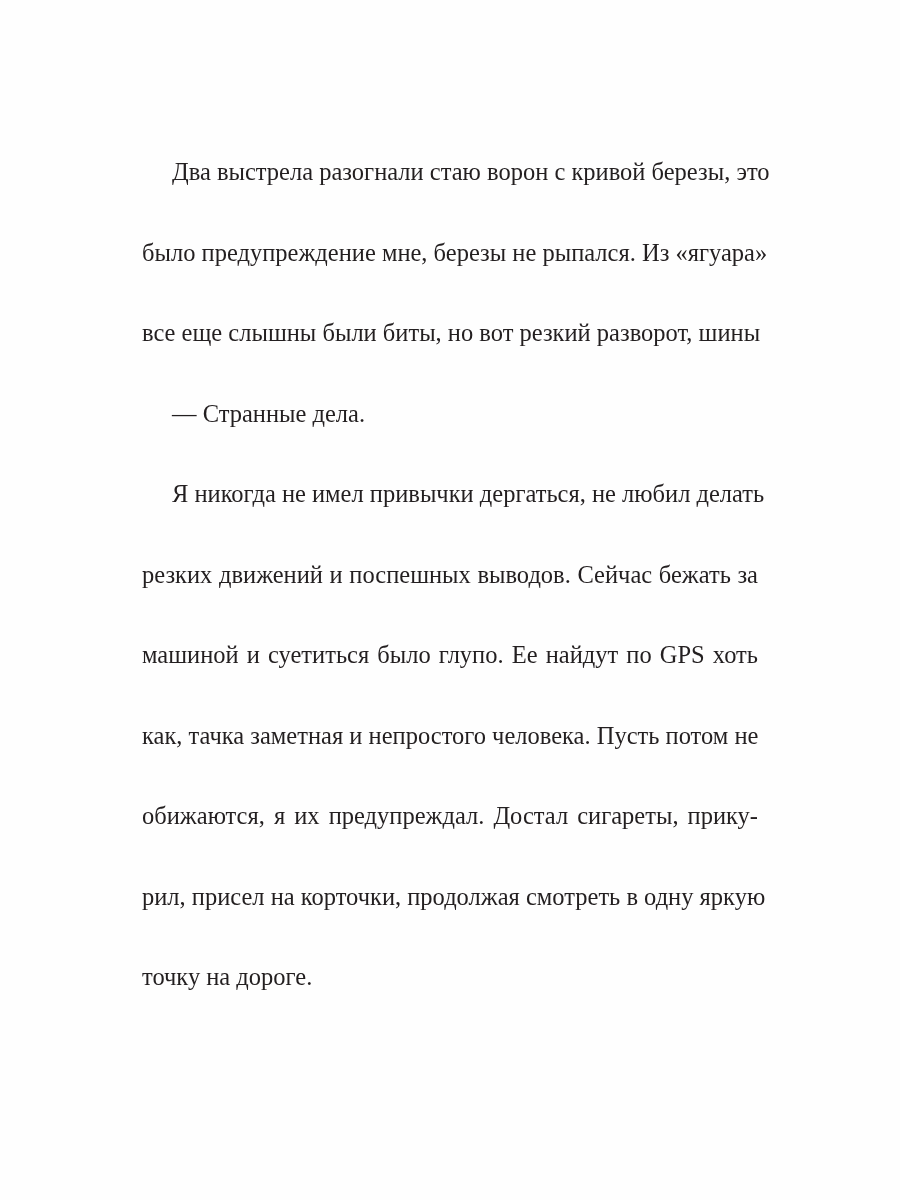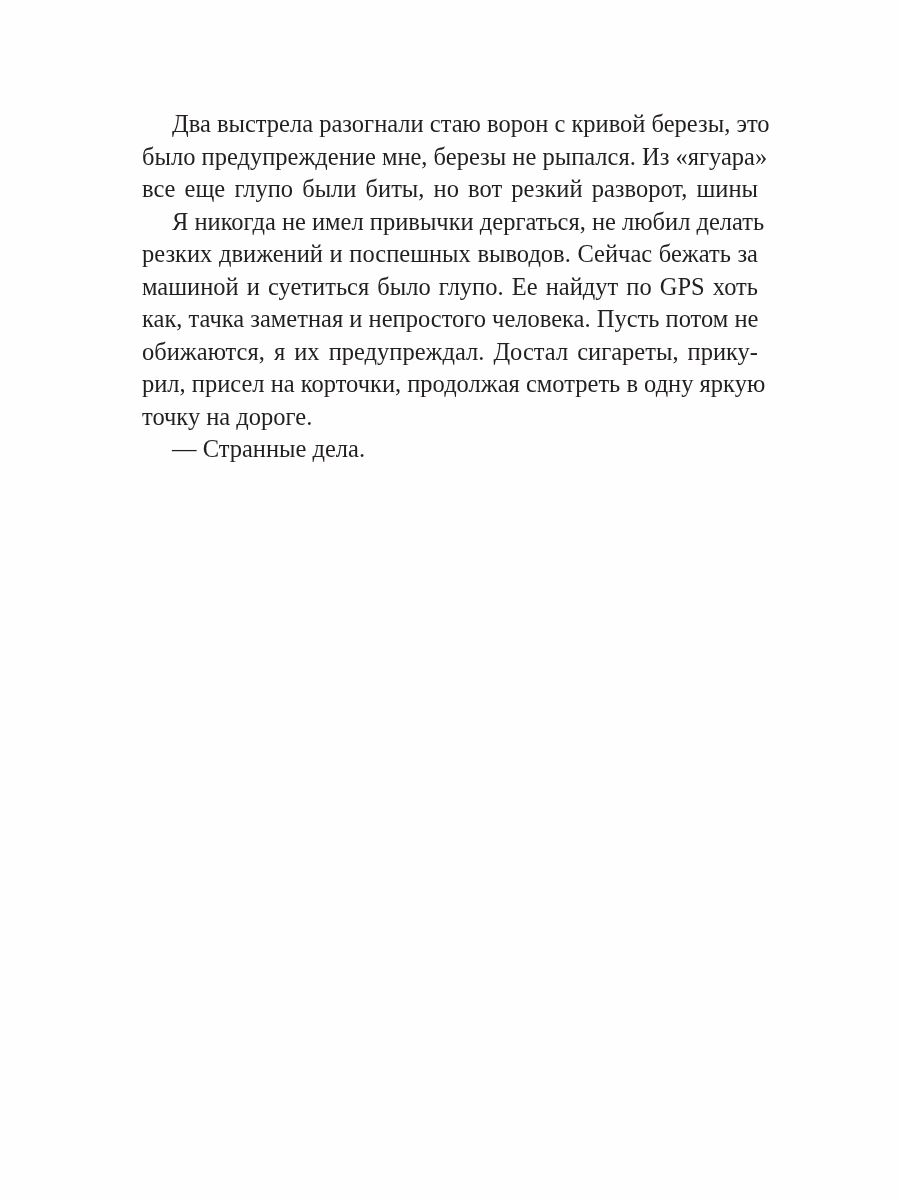--- a/index.html
+++ b/index.html
@@ -30,48 +30,49 @@
       color: #231f20;
     }
     .line {
       display: block;
       height: 32.5px;
       line-height: 32.5px;
       white-space: nowrap;
       text-align: justify;
       text-align-last: justify;
       overflow: visible;
+      margin-top: 48px;
     }
     .line.indent {
       padding-left: 30px;
     }
     .line.last {
       text-align-last: left;
     }
   </style>
 </head>
 <body>
 
 <div class="page">
   <div class="text-block">
 
     <div class="paragraph">
       <span class="line indent">Два выстрела разогнали стаю ворон с кривой березы, это</span>
       <span class="line">было предупреждение мне, березы не рыпался. Из «ягуара»</span>
-      <span class="line">все еще глупо были биты, но вот резкий разворот, шины</span>
+      <span class="line">все еще слышны были биты, но вот резкий разворот, шины</span>
+    </div>
+
+    <div class="paragraph">
+      <span class="line indent last">— Странные дела.</span>
     </div>
 
     <div class="paragraph">
       <span class="line indent">Я никогда не имел привычки дергаться, не любил делать</span>
       <span class="line">резких движений и поспешных выводов. Сейчас бежать за</span>
       <span class="line">машиной и суетиться было глупо. Ее найдут по GPS хоть</span>
       <span class="line">как, тачка заметная и непростого человека. Пусть потом не</span>
       <span class="line">обижаются, я их предупреждал. Достал сигареты, прику-</span>
       <span class="line">рил, присел на корточки, продолжая смотреть в одну яркую</span>
       <span class="line last">точку на дороге.</span>
     </div>
 
-    <div class="paragraph">
-      <span class="line indent last">— Странные дела.</span>
-    </div>
-
   </div>
 </div>
 
 </body></html>

